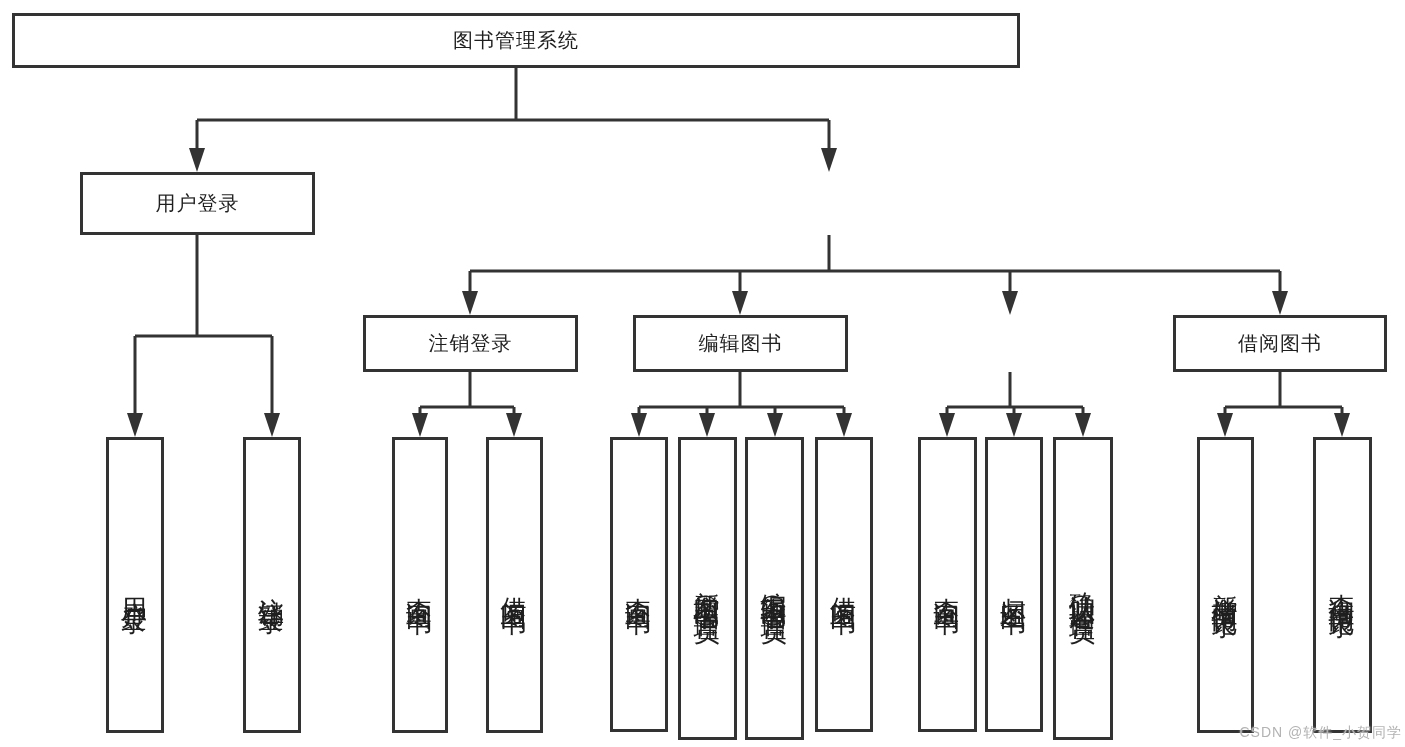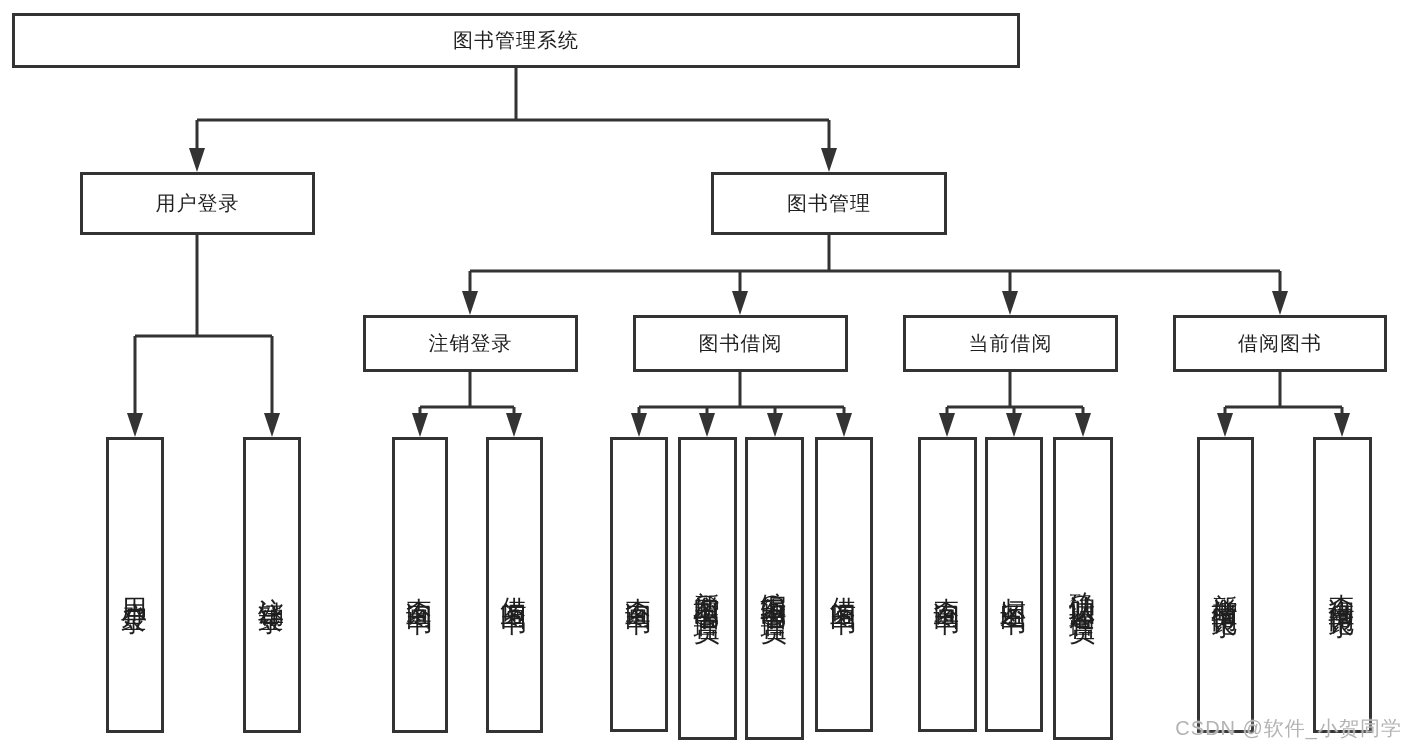--- a/index.html
+++ b/index.html
@@ -42,21 +42,21 @@
   .node.v{
     writing-mode:vertical-rl;
     font-size:26px;
     letter-spacing:4px;
   }
   .watermark{
     position:absolute;
     right:3px;
     bottom:5px;
     z-index:5;
-    font-size:20px;
+    font-size:14px;
     color:var(--watermark);
     text-shadow:0 0 2px #ffffff;
     letter-spacing:1px;
     text-align:center;
   }
 </style>
 </head>
 <body>
 
 <div class="canvas">
@@ -101,32 +101,26 @@
     </g>
   </svg>
 
   <div class="node h" style="left:12px;top:13px;width:1008px;height:55px">
     <span>图书管理系统</span>
   </div>
 
   <div class="node h" style="left:80px;top:172px;width:235px;height:63px">
     <span>用户登录</span>
   </div>
-  <div class="node h" style="left:711px;top:172px;width:236px;height:63px">
-    <span>图书管理</span>
-  </div>
 
   <div class="node h" style="left:363px;top:315px;width:215px;height:57px">
     <span>注销登录</span>
   </div>
   <div class="node h" style="left:633px;top:315px;width:215px;height:57px">
-    <span>图书借阅</span>
-  </div>
-  <div class="node h" style="left:903px;top:315px;width:215px;height:57px">
-    <span>当前借阅</span>
+    <span>编辑图书</span>
   </div>
   <div class="node h" style="left:1173px;top:315px;width:214px;height:57px">
     <span>借阅图书</span>
   </div>
 
   <div class="node v" style="left:106px;top:437px;width:58px;height:296px">
     <span>用户登录</span>
   </div>
   <div class="node v" style="left:243px;top:437px;width:58px;height:296px">
     <span>注销登录</span>

